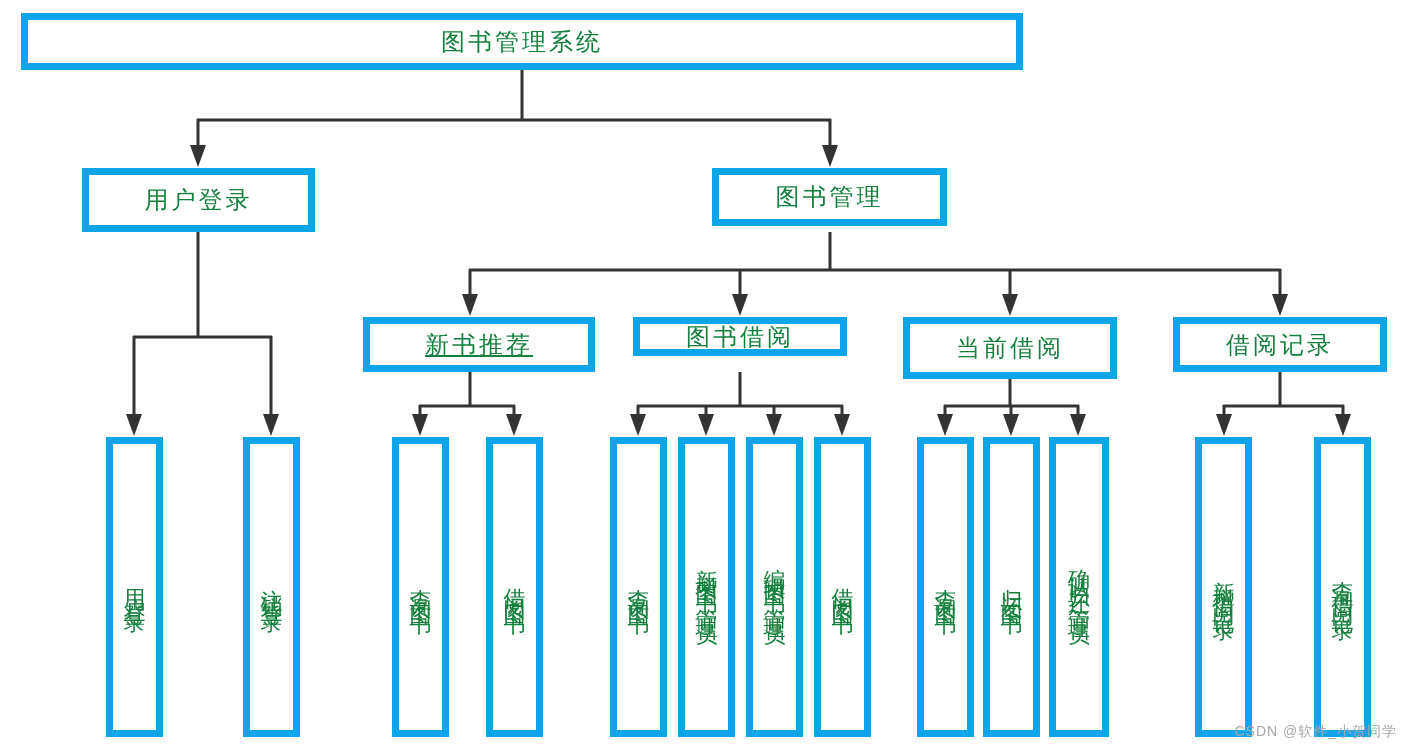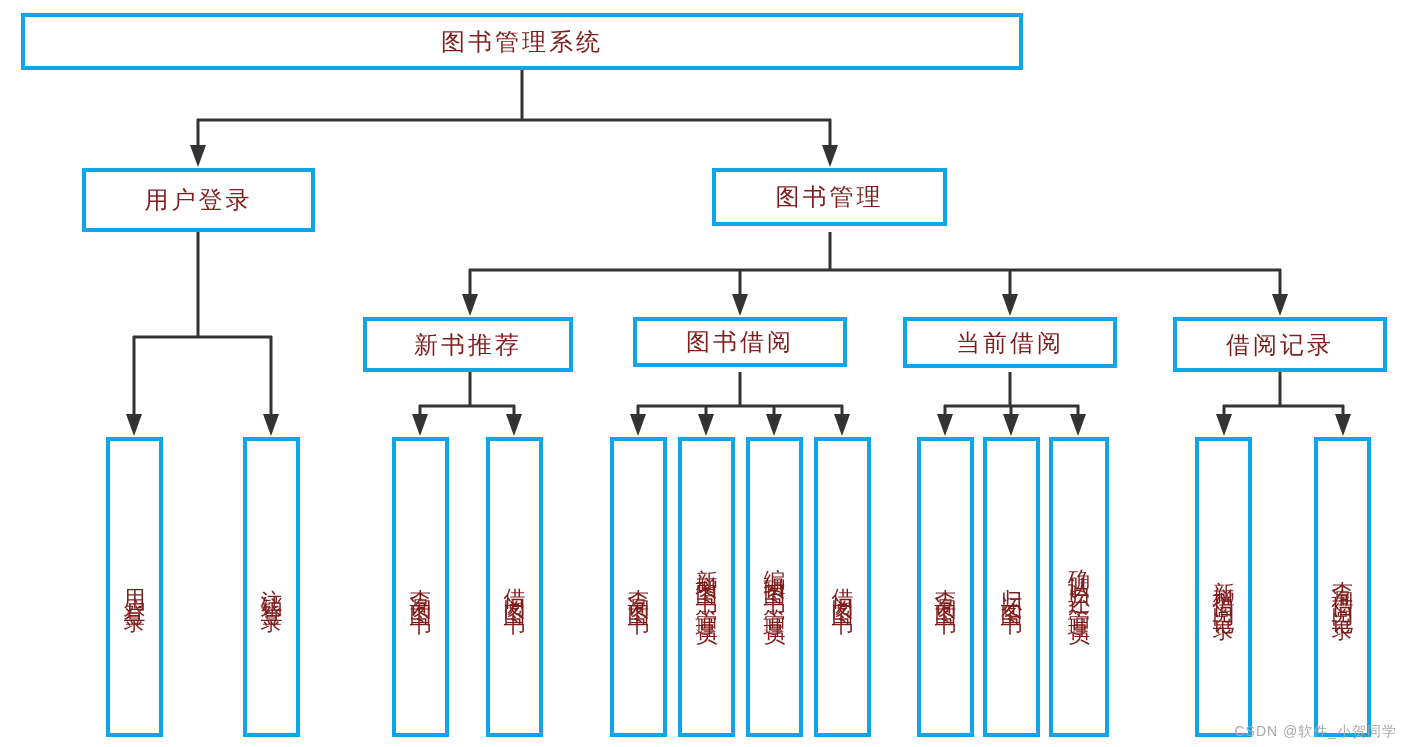--- a/index.html
+++ b/index.html
@@ -2,23 +2,23 @@
 <html><head>
 <meta charset="utf-8">
 <style>
   html,body{margin:0;padding:0;background:#fff;}
   .canvas{
     position:relative;width:1405px;height:747px;background:#fff;
     font-family:"Liberation Sans","DejaVu Sans",sans-serif;overflow:hidden;
   }
   .connectors{position:absolute;left:0;top:0;width:1405px;height:747px;}
   .box{
-    position:absolute;background:#fff;border:4px solid #0ea5e9;box-sizing:border-box;
+    position:absolute;background:#fff;border:7px solid #0ea5e9;box-sizing:border-box;
     display:flex;align-items:center;justify-content:center;
-    color:#7f1d1d;font-size:24px;letter-spacing:3px;white-space:nowrap;
+    color:#15803d;font-size:24px;letter-spacing:3px;white-space:nowrap;
   }
   .v{
     writing-mode:vertical-rl;text-orientation:mixed;
     font-size:22px;letter-spacing:8px;white-space:normal;
   }
   .watermark{
     position:absolute;right:8px;bottom:6px;color:#a9a9a9;
     font-size:14px;letter-spacing:1px;
   }
 </style>
@@ -70,23 +70,23 @@
       M1070,414 L1086,414 L1078,436 Z
       M1216,414 L1232,414 L1224,436 Z
       M1335,414 L1351,414 L1343,436 Z"></path>
   </svg>
 
   <div class="box" style="left:21px;top:13px;width:1002px;height:57px;">图书管理系统</div>
 
   <div class="box" style="left:82px;top:168px;width:233px;height:64px;">用户登录</div>
   <div class="box" style="left:712px;top:168px;width:235px;height:58px;">图书管理</div>
 
-  <div class="box" style="left:363px;top:317px;width:210px;height:55px;">新书推荐</div>
-  <div class="box" style="left:633px;top:317px;width:214px;height:50px;">图书借阅</div>
-  <div class="box" style="left:903px;top:317px;width:214px;height:51px;">当前借阅</div>
+  <div class="box" style="left:363px;top:317px;width:232px;height:55px;text-decoration:underline;">新书推荐</div>
+  <div class="box" style="left:633px;top:317px;width:214px;height:39px;">图书借阅</div>
+  <div class="box" style="left:903px;top:317px;width:214px;height:62px;">当前借阅</div>
   <div class="box" style="left:1173px;top:317px;width:214px;height:55px;">借阅记录</div>
 
   <div class="box v" style="left:106px;top:437px;width:57px;height:300px;">用户登录</div>
   <div class="box v" style="left:243px;top:437px;width:57px;height:300px;">注销登录</div>
 
   <div class="box v" style="left:392px;top:437px;width:57px;height:300px;">查询图书</div>
   <div class="box v" style="left:486px;top:437px;width:57px;height:300px;">借阅图书</div>
 
   <div class="box v" style="left:610px;top:437px;width:57px;height:300px;">查询图书</div>
   <div class="box v" style="left:678px;top:437px;width:57px;height:300px;">新增图书（管理员）</div>

